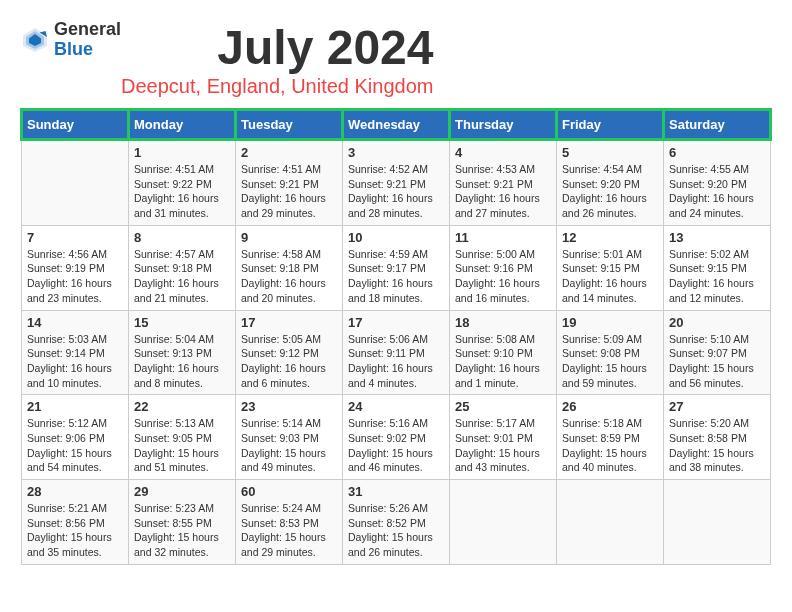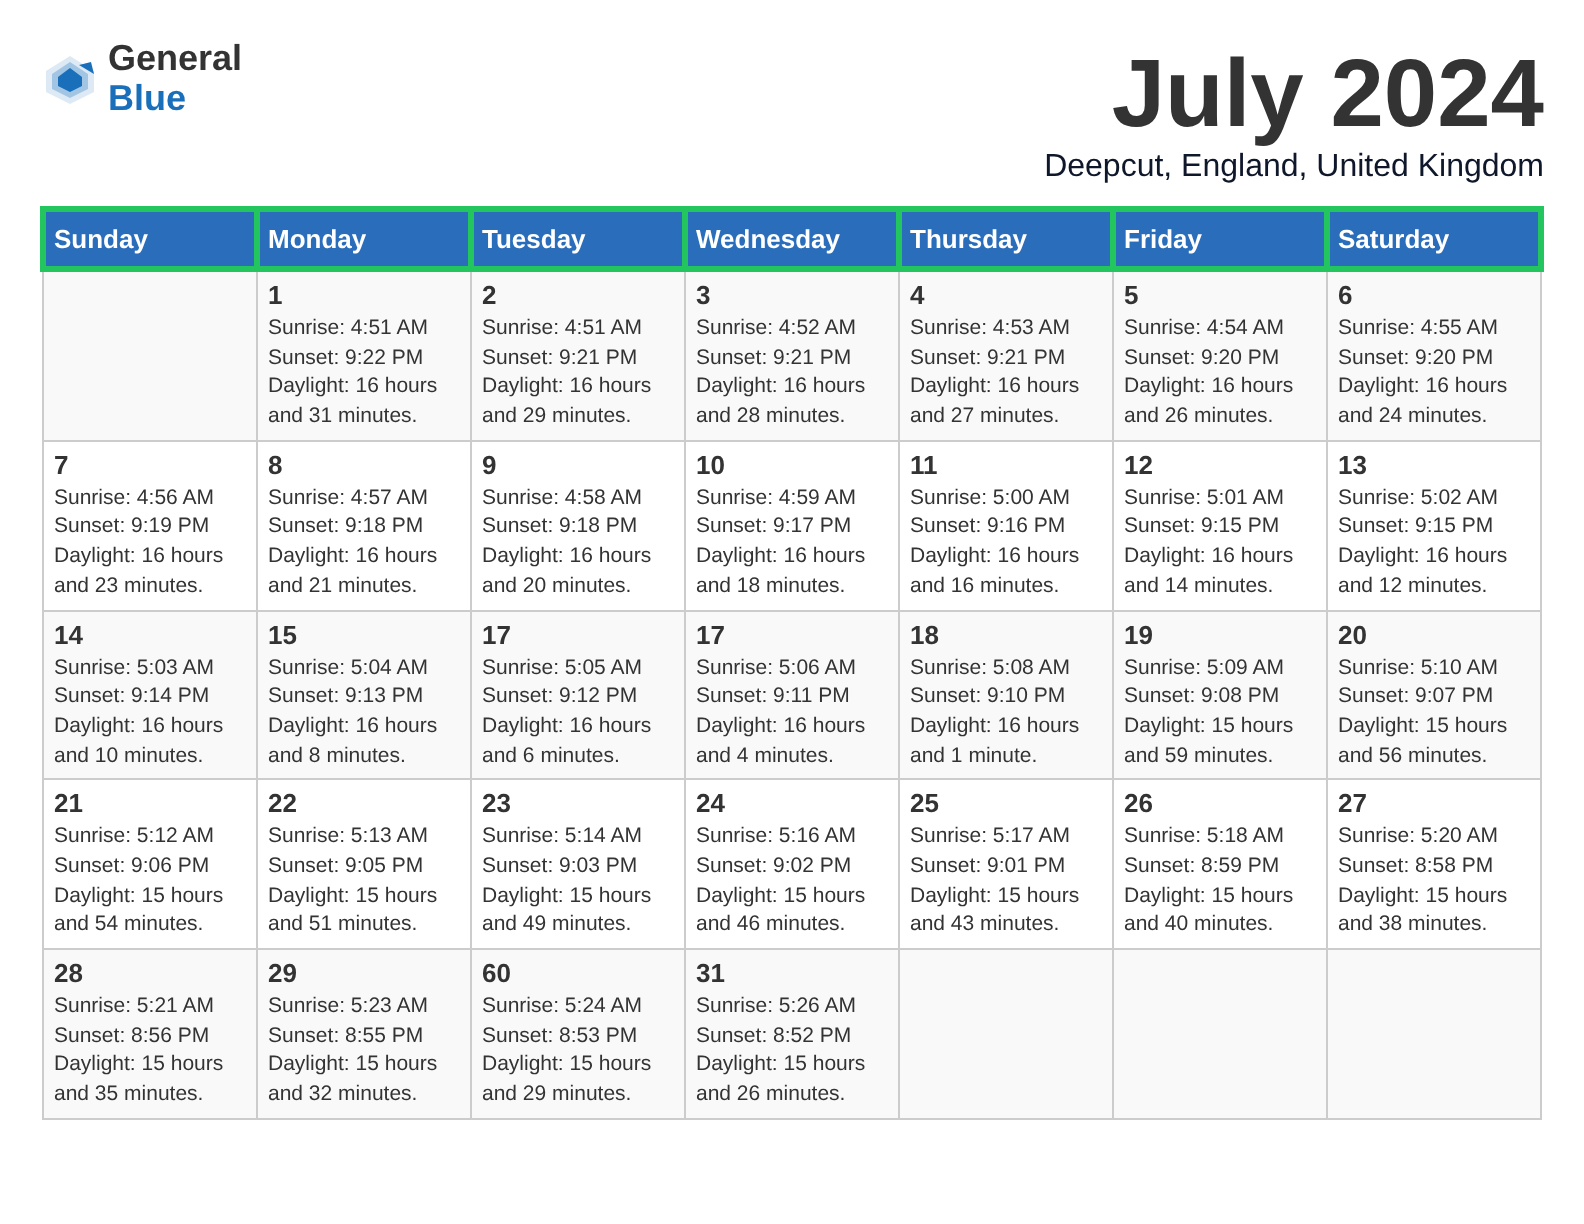--- a/index.html
+++ b/index.html
@@ -5,21 +5,20 @@
     * { box-sizing: border-box; margin: 0; padding: 0; }
     body {
       font-family: Arial, sans-serif;
       background: #fff;
       width: 792px;
       min-height: 612px;
       padding: 20px;
     }
     .header {
       display: flex;
-      justify-content: space-between;
       align-items: flex-start;
       margin-bottom: 10px;
     }
     .logo {
       display: flex;
       align-items: center;
     }
     .logo-text {
       display: flex;
       flex-direction: column;
@@ -42,23 +41,22 @@
     }
     .title-block {
       text-align: right;
     }
     .month-year {
       font-size: 48px;
       font-weight: bold;
       color: #333;
     }
     .location {
-      font-size: 16px;
-      color: #0f172a;
-      margin-left: 44px;
+      font-size: 20px;
+      color: #ef4444;
     }
     table {
       width: 100%;
       border-collapse: collapse;
       font-size: 11px;
     }
     thead tr th {
       background-color: #2a6ebb;
       color: #fff;
       padding: 6px 4px;

